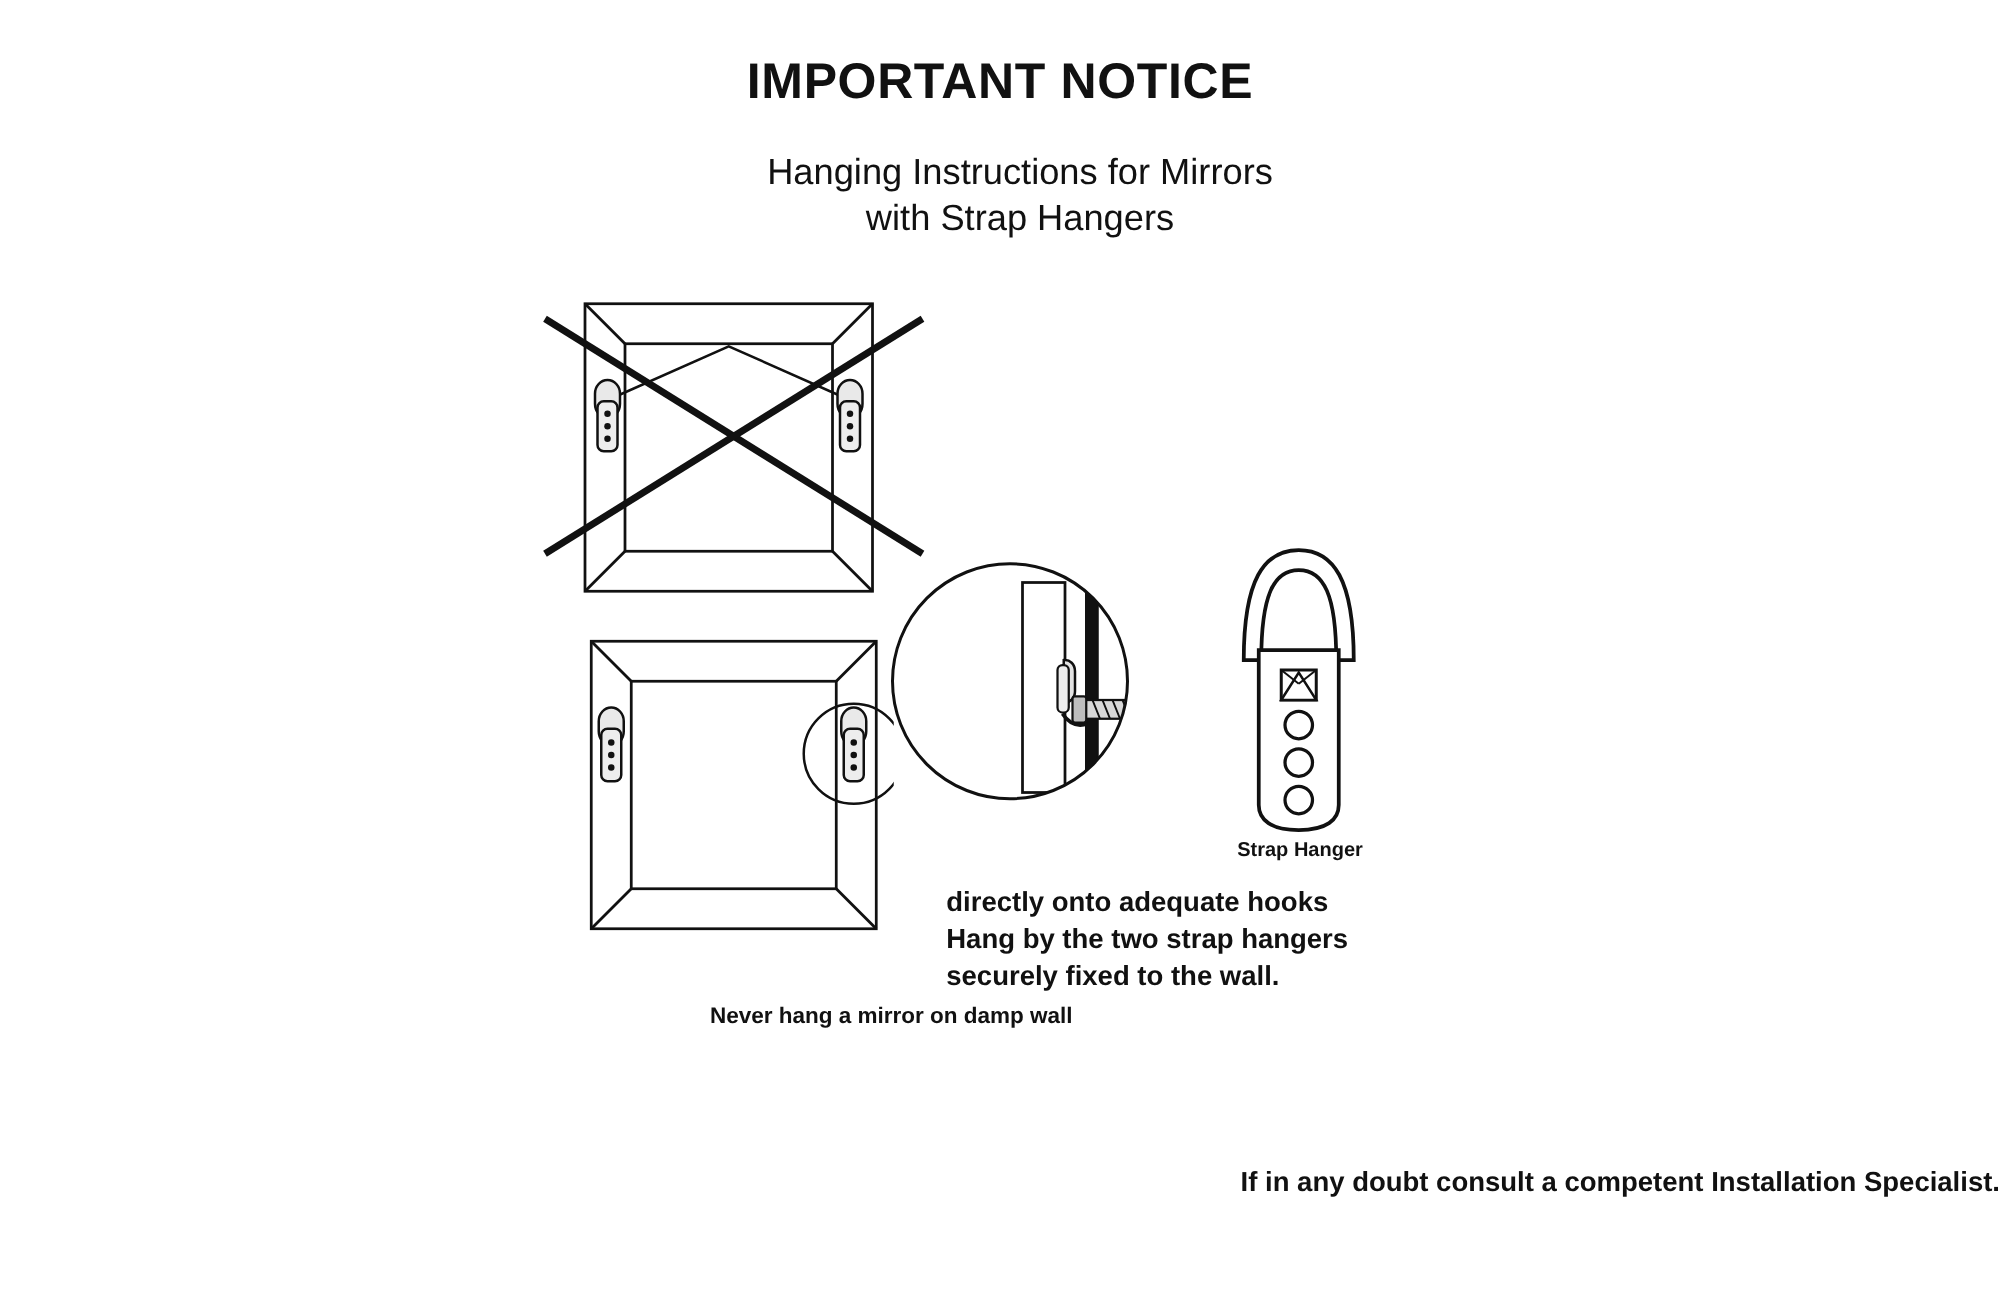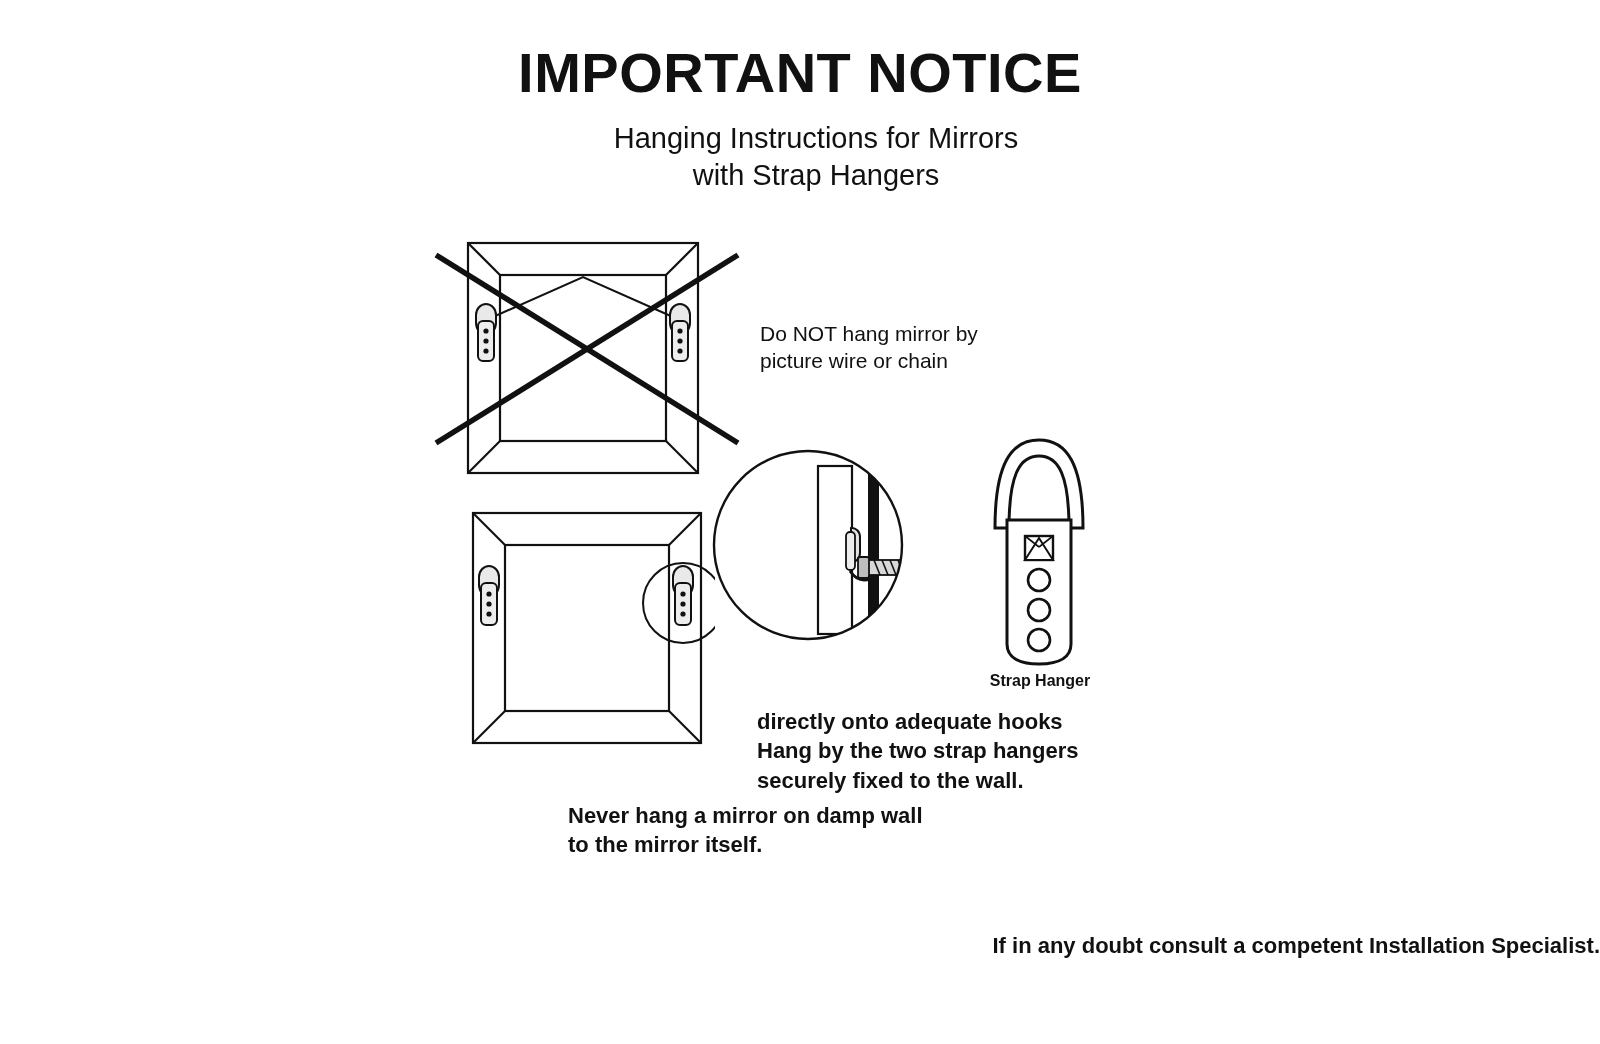--- a/index.html
+++ b/index.html
@@ -21,21 +21,21 @@
     width: 1600px;
     height: 1044px;
     background: #fff;
   }
   
   .title {
     position: absolute;
     left: 0; top: 44px;
     width: 1600px;
     text-align: center;
-    font-size: 56px;
+    font-size: 40px;
     font-weight: 700;
     letter-spacing: 0.5px;
     line-height: 1.05;
   }
   .subtitle {
     position: absolute;
     left: 16px; top: 120px;
     width: 1600px;
     text-align: center;
     font-size: 29px;
@@ -58,21 +58,21 @@
     left: 757px; top: 707px;
     width: 400px;
     font-size: 22px;
     font-weight: 700;
     line-height: 1.33;
   }
   .note-damp {
     position: absolute;
     left: 568px; top: 801px;
     width: 470px;
-    font-size: 22px;
+    font-size: 18px;
     font-weight: 700;
     line-height: 1.33;
   }
   .note-doubt {
     position: absolute;
     left: 0; top: 933px;
     width: 1600px;
     text-align: right;
     font-size: 22px;
     font-weight: 700;
@@ -136,24 +136,20 @@
         <circle cx="260" cy="116" r="2.6" fill="#111"></circle>
       </g>
 
       <g stroke="#111" stroke-width="5.5">
         <line x1="16" y1="20" x2="318" y2="208"></line>
         <line x1="318" y1="20" x2="16" y2="208"></line>
       </g>
     </svg>
   </div>
 
-  <div class="note-wire">
-    <div>Do NOT hang mirror by</div>
-    <div>picture wire or chain</div>
-  </div>
 
   <div class="fig" id="fig-bottom">
     <svg width="260" height="250" viewBox="0 0 260 250" xmlns="http://www.w3.org/2000/svg">
       <g fill="none" stroke="#111" stroke-width="2.2">
         <rect x="18" y="8" width="228" height="230"></rect>
         <rect x="50" y="40" width="164" height="166"></rect>
         <line x1="18" y1="8" x2="50" y2="40"></line>
         <line x1="246" y1="8" x2="214" y2="40"></line>
         <line x1="18" y1="238" x2="50" y2="206"></line>
         <line x1="246" y1="238" x2="214" y2="206"></line>
@@ -238,18 +234,17 @@
   <div class="hanger-caption">Strap Hanger</div>
 
   <div class="note-hang">
     <div>directly onto adequate hooks</div>
     <div>Hang by the two strap hangers</div>
     <div>securely fixed to the wall.</div>
   </div>
 
   <div class="note-damp">
     <div>Never hang a mirror on damp wall</div>
-    <div>to the mirror itself.</div>
   </div>
 
   <div class="note-doubt">If in any doubt consult a competent Installation Specialist.</div>
 
 </div>
 
 </body></html>

